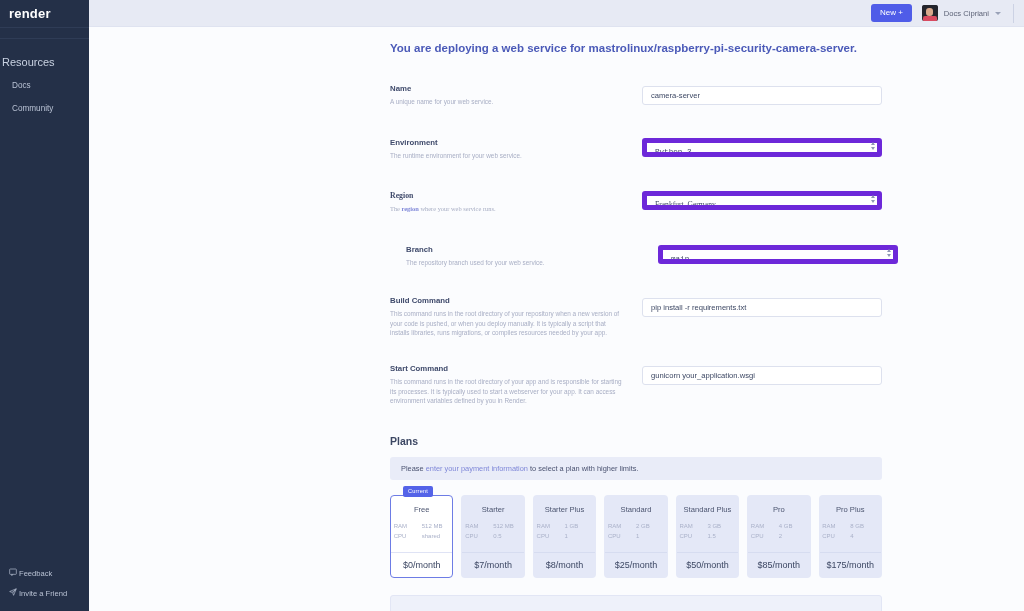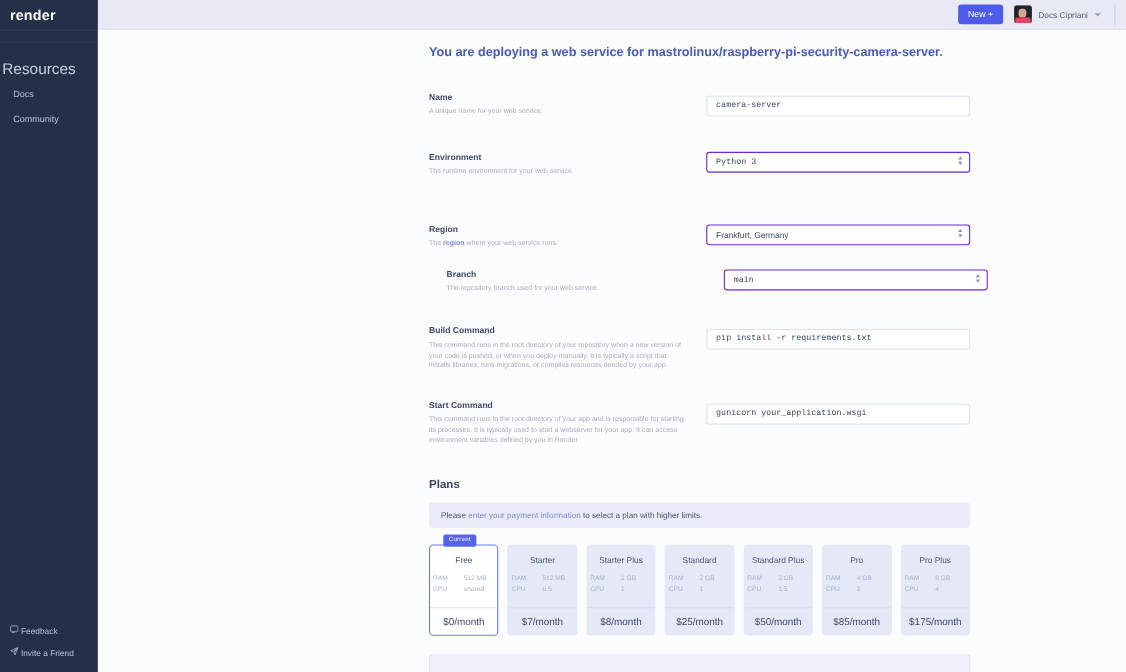--- a/index.html
+++ b/index.html
@@ -35,21 +35,21 @@
     padding: 5px 9px;
     color: #b9c2d4;
     font-size: 8.2px;
     line-height: 13px;
     cursor: pointer;
     white-space: nowrap;
   }
   .nav-head {
     padding: 5px 2px 5px 2px;
     color: #c9d2e2;
-    font-size: 14px;
+    font-size: 11px;
     line-height: 13px;
   }
   .nav-sub { padding-left: 9px; }
   .sb-spacer { flex: 1 1 auto; }
   .sb-bottom { padding-bottom: 8px; }
   .sb-bottom-item {
     display: flex; align-items: center; gap: 2px;
     padding: 5px 9px;
     color: #b9c2d4;
     font-size: 7.6px;
@@ -132,31 +132,31 @@
   .field-ctrl {
     position: absolute;
     left: 252px; top: 0;
     width: 240px;
   }
   .inp {
     width: 240px; height: 19px;
     border: 1px solid #dde1ee;
     border-radius: 3px;
     background: #ffffff;
-    font-family: Liberation Mono, monospace;
+    font-family: Liberation Sans, sans-serif;
     font-size: 7.6px;
     color: #3c4763;
     padding: 0 8px;
     line-height: 17px;
     outline: none;
   }
   .sel-wrap { position: relative; width: 240px; }
   .sel {
     width: 240px; height: 19px;
-    border: 1px solid #6d28d9;
+    border: 5px solid #6d28d9;
     border-radius: 3px;
     background: #ffffff;
     font-size: 7.6px;
     color: #3c4763;
     padding: 0 20px 0 8px;
     line-height: 18px;
     cursor: pointer;
     white-space: nowrap; overflow: hidden; text-overflow: ellipsis;
   }
   .sel.mono { font-family: "Liberation Mono", monospace; }
@@ -164,21 +164,21 @@
     position: absolute; right: 7px; top: 4px;
     display: flex; flex-direction: column; gap: 2px; align-items: center;
     pointer-events: none;
   }
   .ar-up { width:0; height:0; border-left:2.6px solid transparent; border-right:2.6px solid transparent; border-bottom:3.2px solid #8e96b5; }
   .ar-dn { width:0; height:0; border-left:2.6px solid transparent; border-right:2.6px solid transparent; border-top:3.2px solid #8e96b5; }
 
   
   .r-name   { top: 0px;   }
   .r-env    { top: 54px;  }
-  .r-region { top: 120px; }
+  .r-region { top: 107px; font-family: Liberation Serif, serif; }
   .r-branch { top: 161px; margin-left: 16px; }
   .r-build  { top: 212px; }
   .r-start  { top: 280px; }
   .field-row { position: absolute; left: 0; width: 492px; }
 
   
   .plans-wrap { position: absolute; left: 301px; top: 408px; width: 492px; }
   .plans-title { font-size: 10.5px; font-weight: 700; color: #3c4763; margin-bottom: 10px; }
   .notice {
     background: #e9ecf8;

